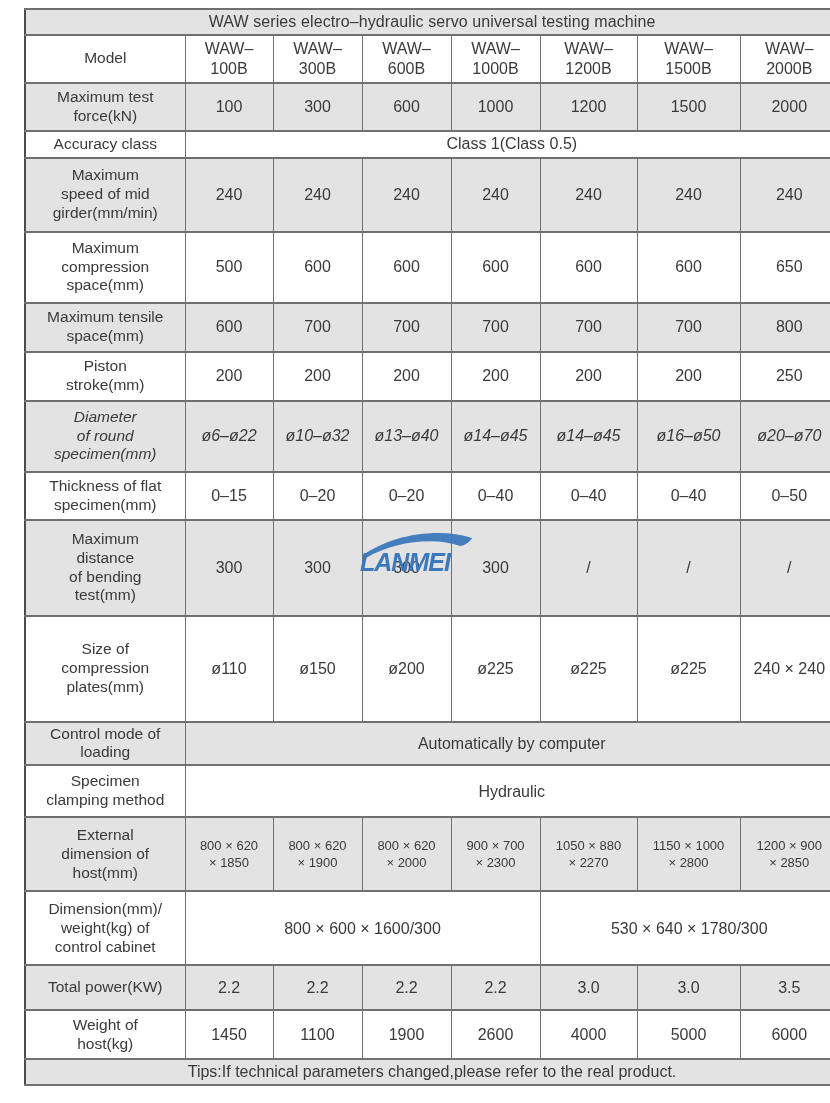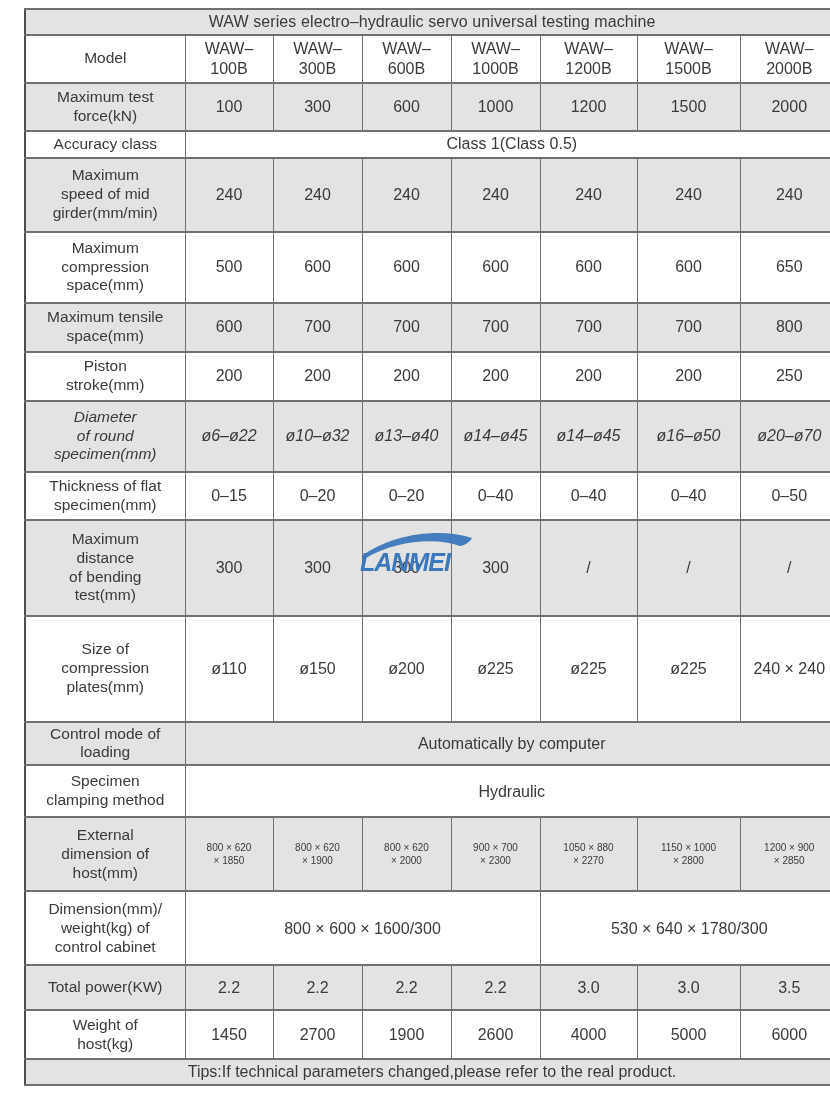--- a/index.html
+++ b/index.html
@@ -37,21 +37,21 @@
     vertical-align: middle;
     white-space: pre-line;
     font-size: 16px;
     line-height: 1.22;
     padding: 2px 1px;
     overflow: hidden;
   }
   tr:nth-child(odd) td { background: #e3e3e3; }
   td.label { font-size: 15.5px; }
   tr.title-row td { font-size: 16px; letter-spacing: 0.1px; }
-  tr.dims td:not(.label) { font-size: 10px; line-height: 1.35; margin-left: 8px; }
+  tr.dims td:not(.label) { font-size: 13px; line-height: 1.35; margin-left: 8px; }
   tr.tips-row td { font-size: 16px; }
 
   
   tr:nth-child(1)  { height: 22px; }
   tr:nth-child(2)  { height: 48px; }
   tr:nth-child(3)  { height: 48px; }
   tr:nth-child(4)  { height: 27px; }
   tr:nth-child(5)  { height: 74px; }
   tr:nth-child(6)  { height: 71px; }
   tr:nth-child(7)  { height: 49px; }
@@ -266,21 +266,21 @@
           <td>2.2</td>
           <td>2.2</td>
           <td>3.0</td>
           <td>3.0</td>
           <td>3.5</td>
         </tr>
         <tr>
           <td class="label">Weight of
 host(kg)</td>
           <td>1450</td>
-          <td>2700</td>
+          <td>1100</td>
           <td>1900</td>
           <td>2600</td>
           <td>4000</td>
           <td>5000</td>
           <td>6000</td>
         </tr>
         <tr class="tips-row">
           <td colspan="8">Tips:If technical parameters changed,please refer to the real product.</td>
         </tr>
       </tbody>

